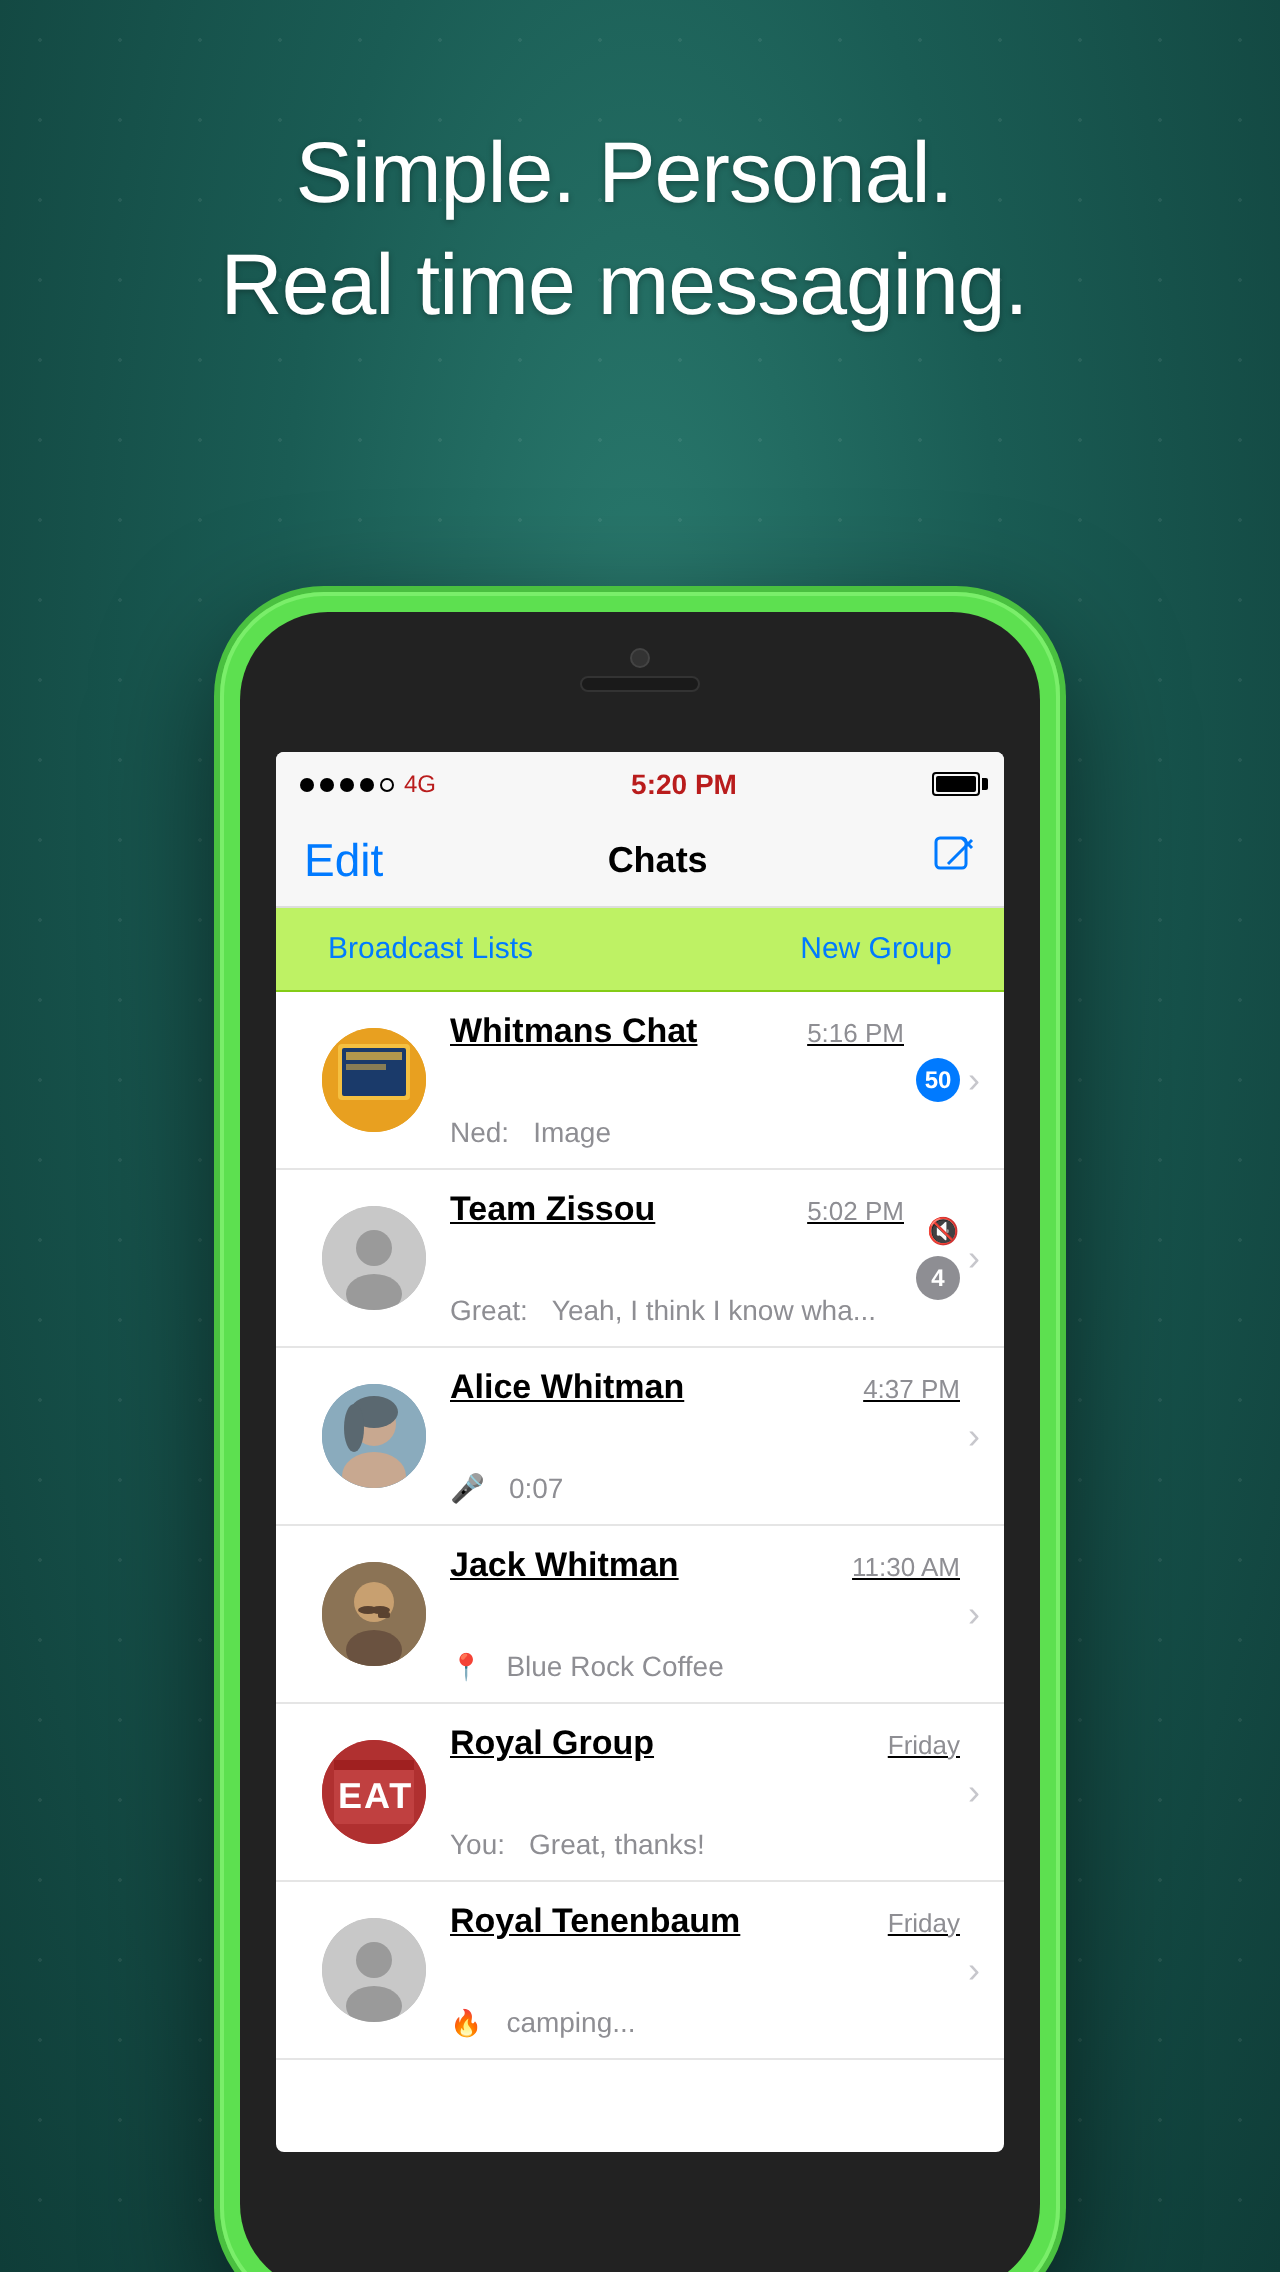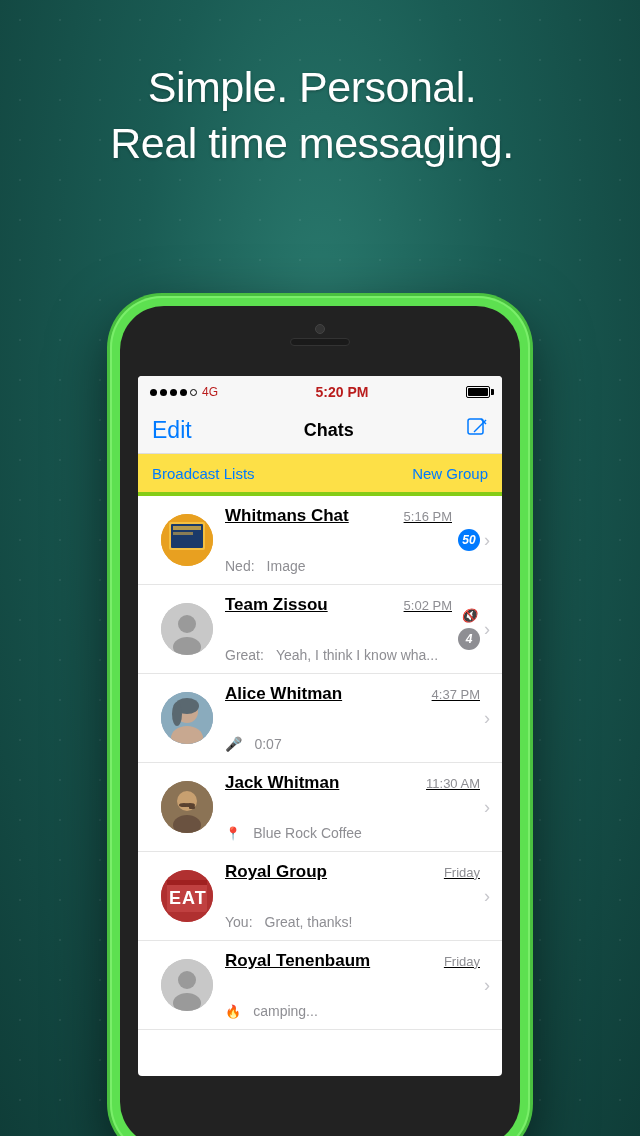--- a/index.html
+++ b/index.html
@@ -163,26 +163,26 @@
 
     .nav-compose {
       color: #007aff;
       font-size: 20px;
       cursor: pointer;
     }
 
     
     .action-bar {
       height: 42px;
-      background: #fde047;
-      border-bottom: 4px solid #84cc16;
+      background: #bef264;
+      border-bottom: 1px solid #84cc16;
       display: flex;
       align-items: center;
       justify-content: space-between;
-      padding: 0 14px;
+      padding: 0 26px;
     }
 
     .action-btn {
       color: #007aff;
       font-size: 15px;
       cursor: pointer;
     }
 
     
     .chat-list {
@@ -276,25 +276,24 @@
       flex-shrink: 0;
     }
 
     .badge-muted {
       background: #8e8e93;
     }
 
     .chat-right {
       display: flex;
       flex-direction: column;
-      align-items: center;
+      align-items: flex-end;
       gap: 5px;
       flex-shrink: 0;
       margin-left: 6px;
-      font-style: italic;
     }
 
     .chevron {
       color: #c7c7cc;
       font-size: 18px;
       margin-left: 4px;
       flex-shrink: 0;
     }
 
     .muted-icon {

